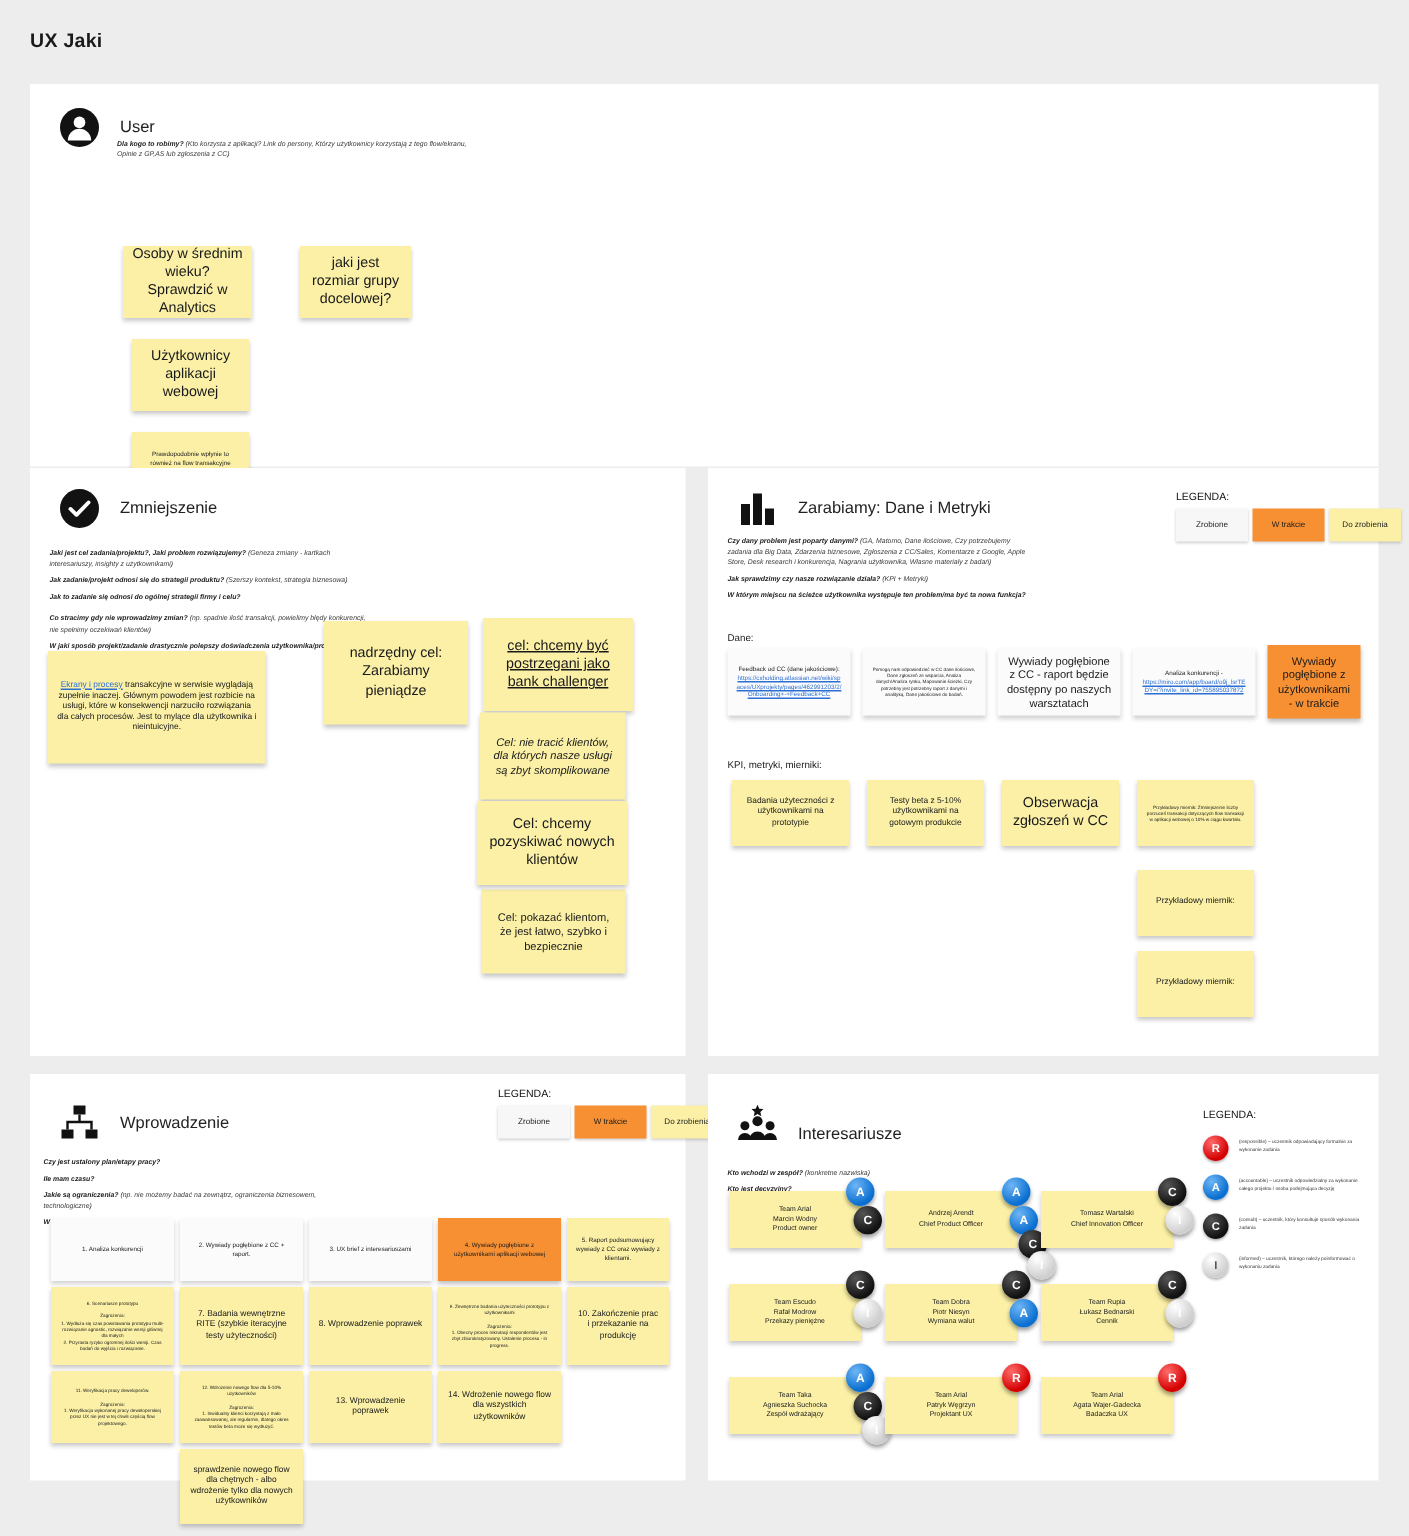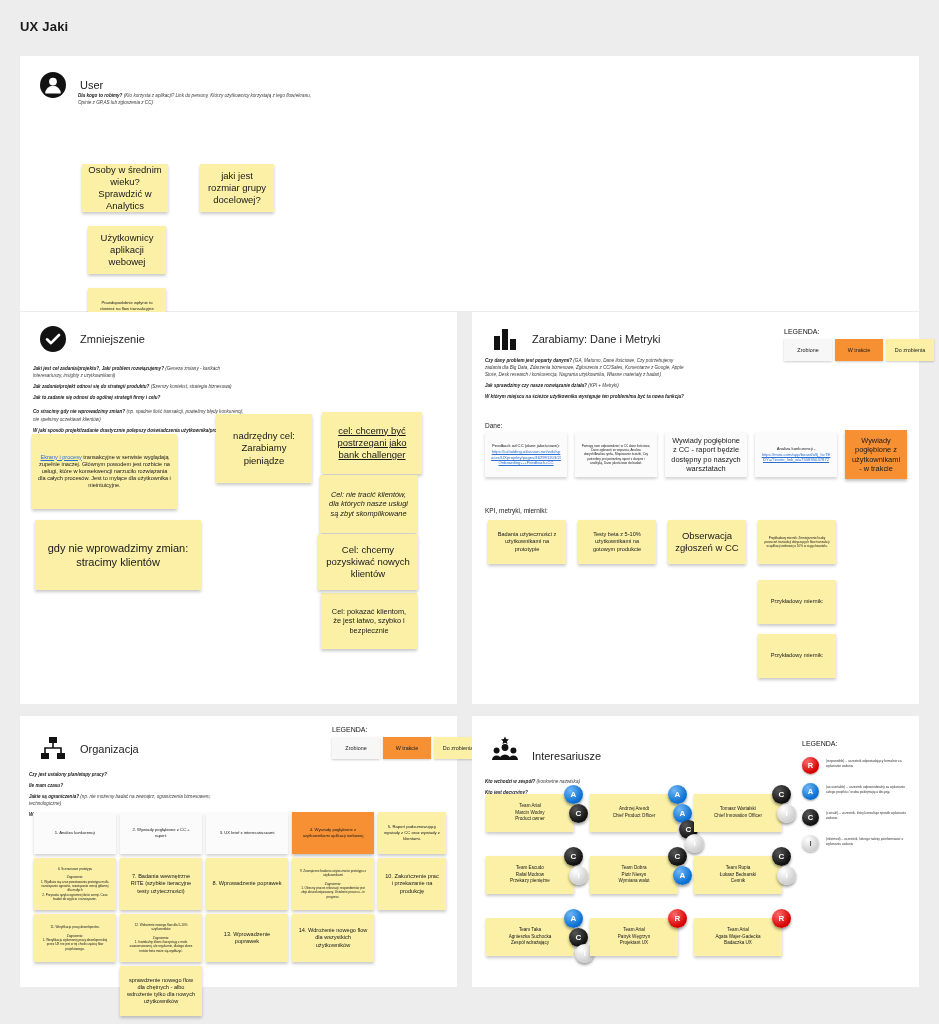--- a/index.html
+++ b/index.html
@@ -136,21 +136,20 @@
     <p><b>Jak zadanie/projekt odnosi się do strategii produktu?</b> <span class="norm">(Szerszy kontekst, strategia biznesowa)</span></p>
     <p><b>Jak to zadanie się odnosi do ogólnej strategii firmy i celu?</b></p>
     <p style="margin-top:7px;"><b>Co stracimy gdy nie wprowadzimy zmian?</b> <span class="norm">(np. spadnie ilość transakcji, powielimy błędy konkurencji, nie spełnimy oczekiwań klientów)</span></p>
     <p><b>W jaki sposób projekt/zadanie drastycznie polepszy doświadczenia użytkownika/produkt?</b></p>
     <p><b>Czy próbowaliście wprowadzać takie zmiany wcześniej?</b></p>
   </div>
 
   <div class="note fs-sm" style="left: 12px; top: 122px; width: 145px; height: 75px; white-space: pre-line;">
     <span class="inner"><a class="lnk">Ekrany i procesy</a><span> transakcyjne w serwisie wyglądają zupełnie inaczej. Głównym powodem jest rozbicie na usługi, które w konsekwencji narzuciło rozwiązania dla całych procesów. Jest to mylące dla użytkownika i nieintuicyjne.</span></span>
   </div>
-  <div class="note fs-xl" style="left:15px;top:208px;width:166px;height:70px;">gdy nie wprowadzimy zmian: stracimy klientów</div>
 
   <div class="note fs-lg" style="left:196px;top:102px;width:96px;height:69px;">nadrzędny cel: Zarabiamy pieniądze</div>
 
   <div class="note fs-lg" style="left:302px;top:100px;width:100px;height:62px;text-decoration:underline;">cel: chcemy być postrzegani jako bank challenger</div>
   <div class="note fs-md" style="left:300px;top:163px;width:97px;height:58px;font-style:italic;">Cel: nie tracić klientów, dla których nasze usługi są zbyt skomplikowane</div>
   <div class="note fs-md" style="left:301px;top:281px;width:96px;height:56px;">Cel: pokazać klientom, że jest łatwo, szybko i bezpiecznie</div>
   <div class="note fs-lg" style="left:298px;top:222px;width:100px;height:56px;">Cel: chcemy pozyskiwać nowych klientów</div>
 </div>
 
 <div class="panel" style="left:472px;top:312px;width:447px;height:392px;">
@@ -205,21 +204,21 @@
 <div class="panel" style="left:20px;top:716px;width:437px;height:271px;">
   <div class="sec-head" style="position:absolute;left:20px;top:20px;">
     <span class="ic">
       <svg viewBox="0 0 26 26" width="26" height="26">
           <rect x="9" y="1" width="8" height="6" fill="#121212"></rect>
           <rect x="1" y="17" width="8" height="6" fill="#121212"></rect>
           <rect x="17" y="17" width="8" height="6" fill="#121212"></rect>
           <path d="M13 7v5H5v5M13 12h8v5" stroke="#121212" stroke-width="1.6" fill="none"></path>
         </svg>
     </span>
-    <span class="sec-title">Organizacja</span>
+    <span class="sec-title">Wprowadzenie</span>
   </div>
 
   <div style="position:absolute;left:312px;top:10px;">
     <div class="legend-title">LEGENDA:</div>
     <div class="legend-row">
       <div class="lg-chip lg-done">Zrobione</div>
       <div class="lg-chip lg-prog">W trakcie</div>
       <div class="lg-chip lg-todo">Do zrobienia</div>
     </div>
   </div>

